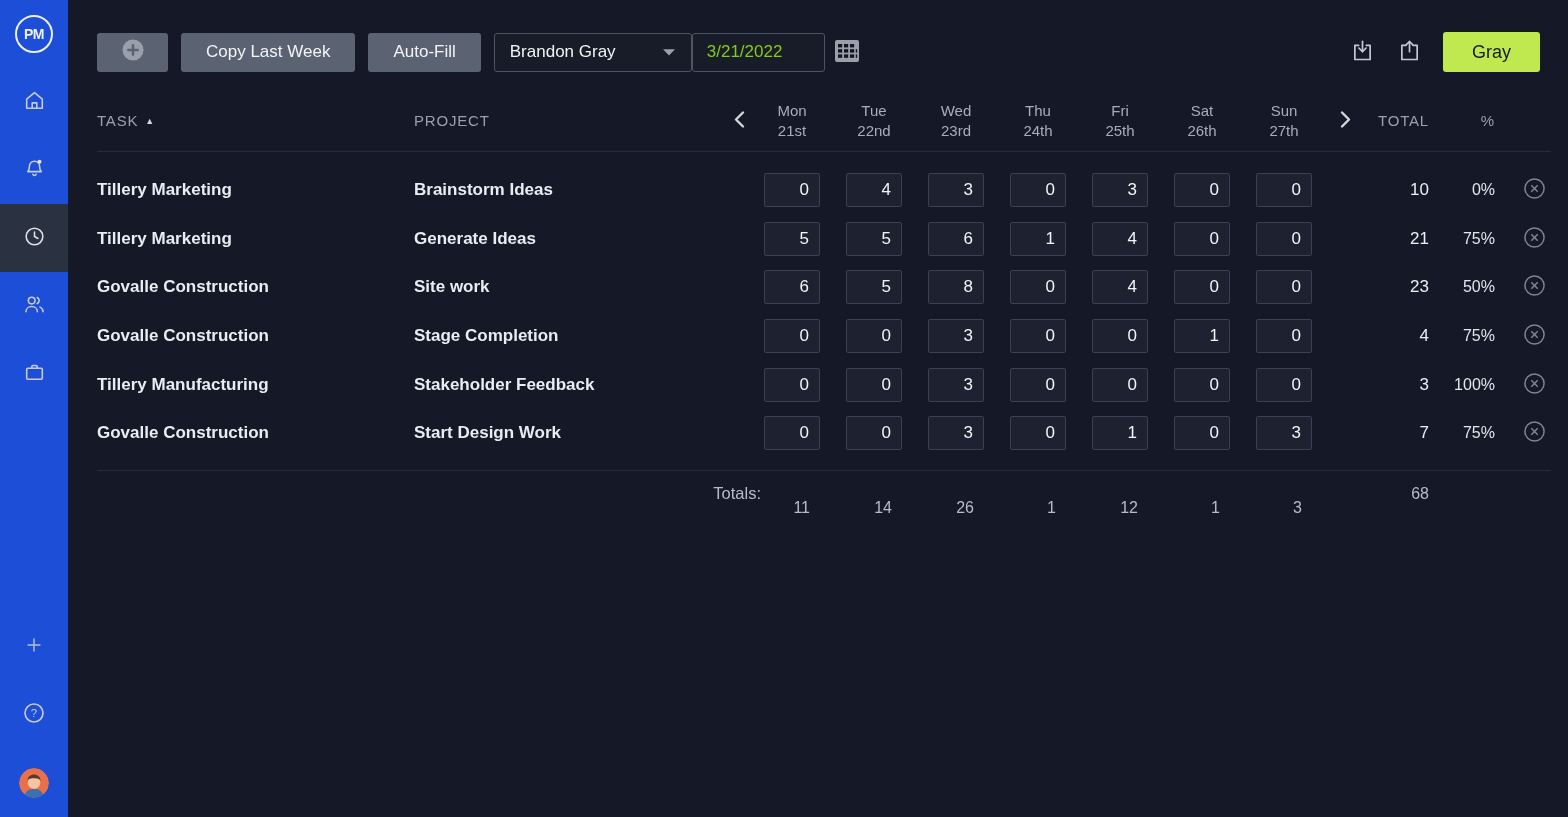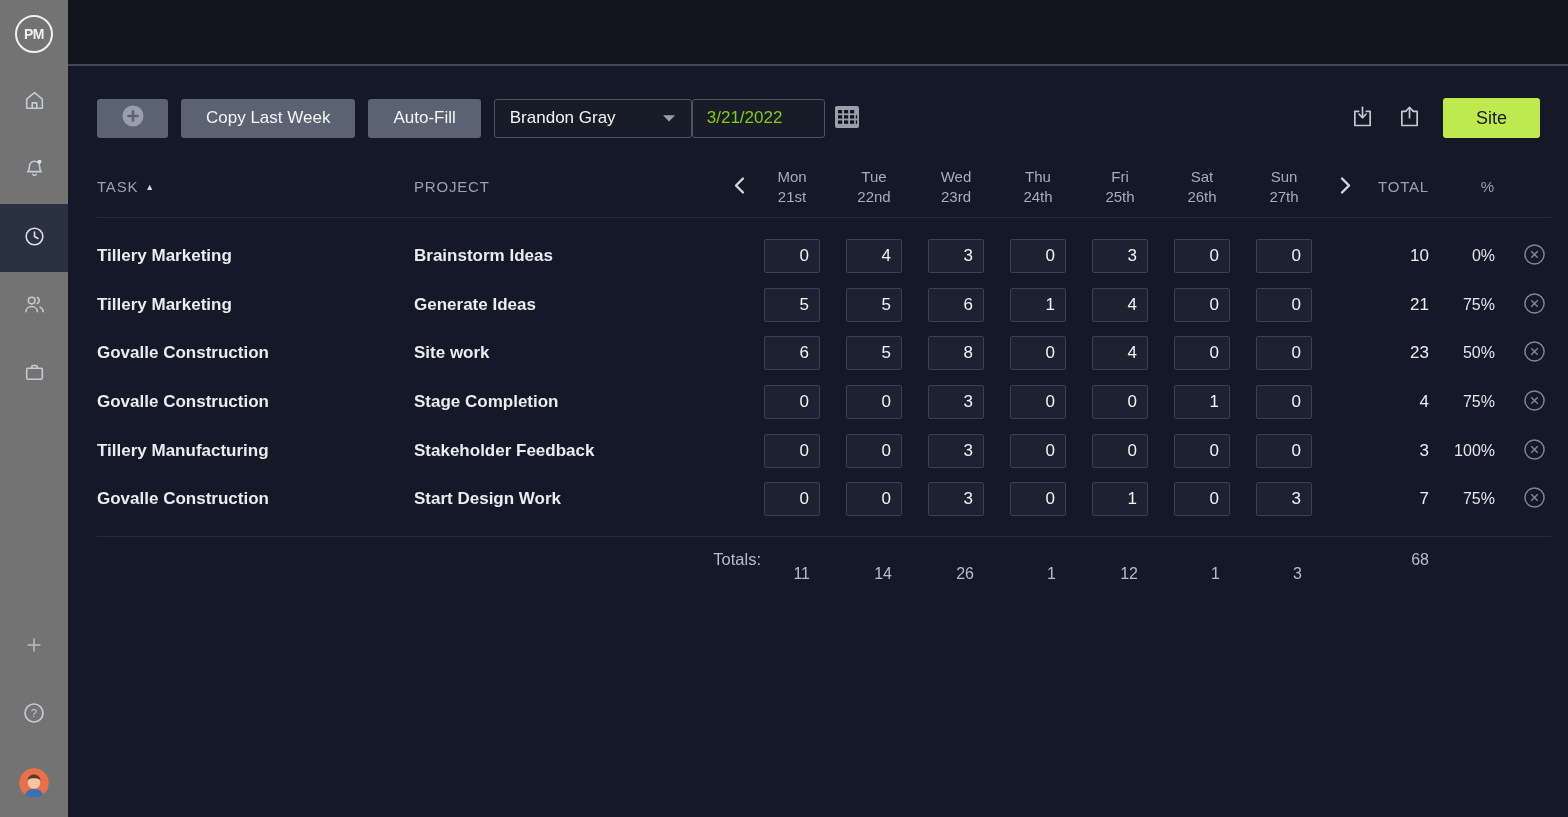--- a/index.html
+++ b/index.html
@@ -6,34 +6,34 @@
   html,body { margin:0; padding:0; }
   body {
     width:1568px; height:817px; overflow:hidden;
     background:#161927;
     font-family:"Liberation Sans","DejaVu Sans",sans-serif;
     color:#e9ebf0;
   }
   .app { display:flex; width:100%; height:100%; }
 
   
-  .sidebar { width:68px; flex-shrink:0; background:#737373; display:flex; flex-direction:column; }
+  .sidebar { width:68px; flex-shrink:0; background:#1d4ed8; display:flex; flex-direction:column; }
   .logo-box { height:68px; display:flex; align-items:center; justify-content:center; cursor:pointer; }
   .logo-circle {
     width:38px; height:38px; border:2.5px solid #eef0f4; border-radius:50%;
     display:flex; align-items:center; justify-content:center;
     font-weight:bold; font-size:14px; color:#eef0f4; letter-spacing:-0.5px;
   }
   .nav-item { height:68px; display:flex; align-items:center; justify-content:center; cursor:pointer; }
   .nav-item.selected { background:#2a3140; }
   .nav-bottom { margin-top:auto; }
   .avatar-wrap { width:30px; height:30px; border-radius:50%; overflow:hidden; }
 
   
-  .main { flex:1; display:flex; flex-direction:column; }
+  .main { flex:1; display:flex; }
   .topstrip { height:66px; background:#12141e; border-bottom:2px solid #414857; }
   .content { flex:1; padding:0 17px 0 29px; background:#151826; }
 
   
   .toolbar { margin-top:32px; display:flex; align-items:center; height:40px; }
   .btn {
     height:39px; background:#5b6271; border:none; border-radius:3px;
     color:#f3f4f6; font-size:17px; padding:0 25px; margin-right:13px;
     font-family:inherit; cursor:pointer;
   }
@@ -245,21 +245,21 @@
         </button>
         <button class="ghost-btn">
           <span>
             <svg width="27" height="27" viewBox="0 0 24 24" fill="none" stroke="#c3c8d2" stroke-width="1.5" stroke-linecap="round" stroke-linejoin="round">
               <path d="M12 13 V4"></path>
               <path d="M8.8 7.2 L12 4 L15.2 7.2"></path>
               <path d="M8.6 7.4 H5.2 V20 H18.8 V7.4 H15.4"></path>
             </svg>
           </span>
         </button>
-        <button class="btn-save">Site</button>
+        <button class="btn-save">Gray</button>
       </div>
 
       <div class="thead grid">
         <div class="colhead task-head">
           <span>TASK</span>
           <span class="sort-arrow">▲</span>
         </div>
         <div class="colhead">PROJECT</div>
         <div>
           <button class="chev-btn">

